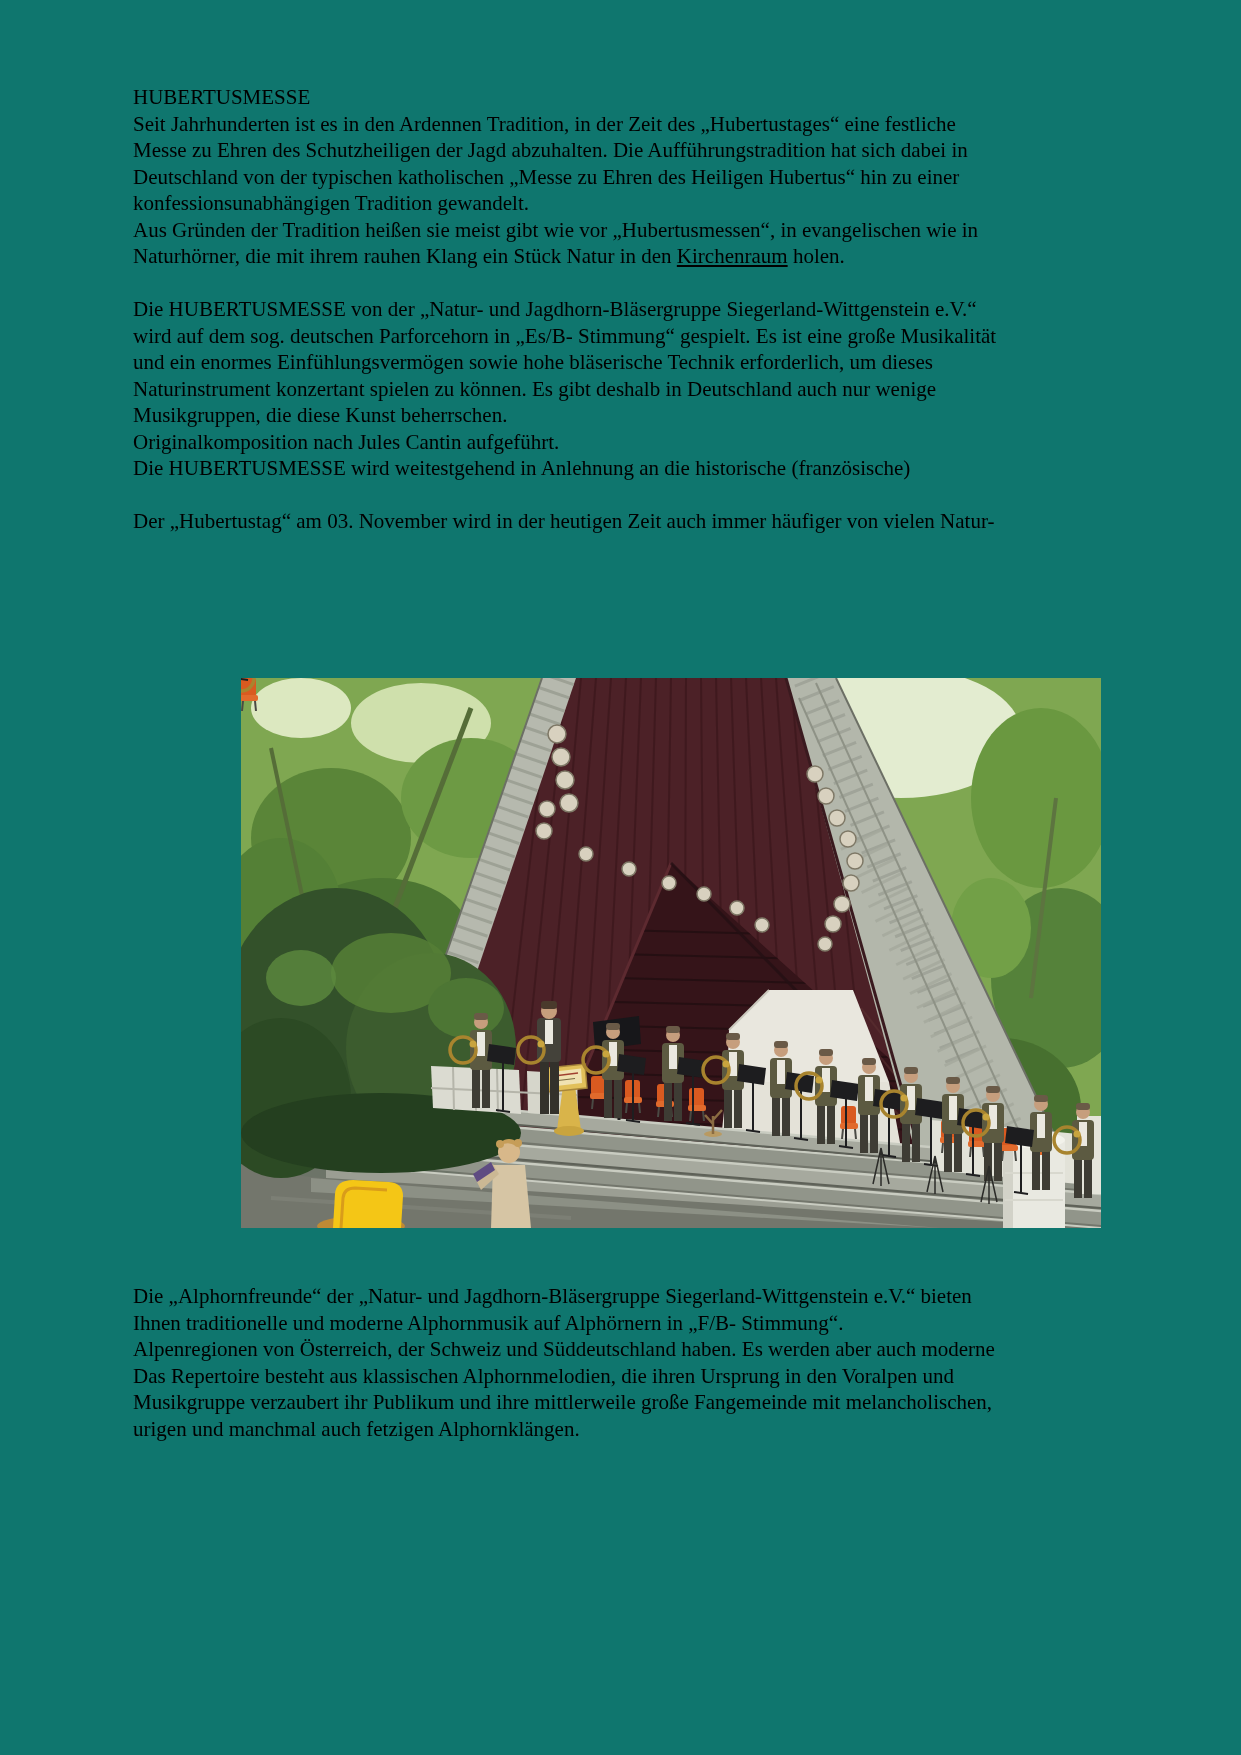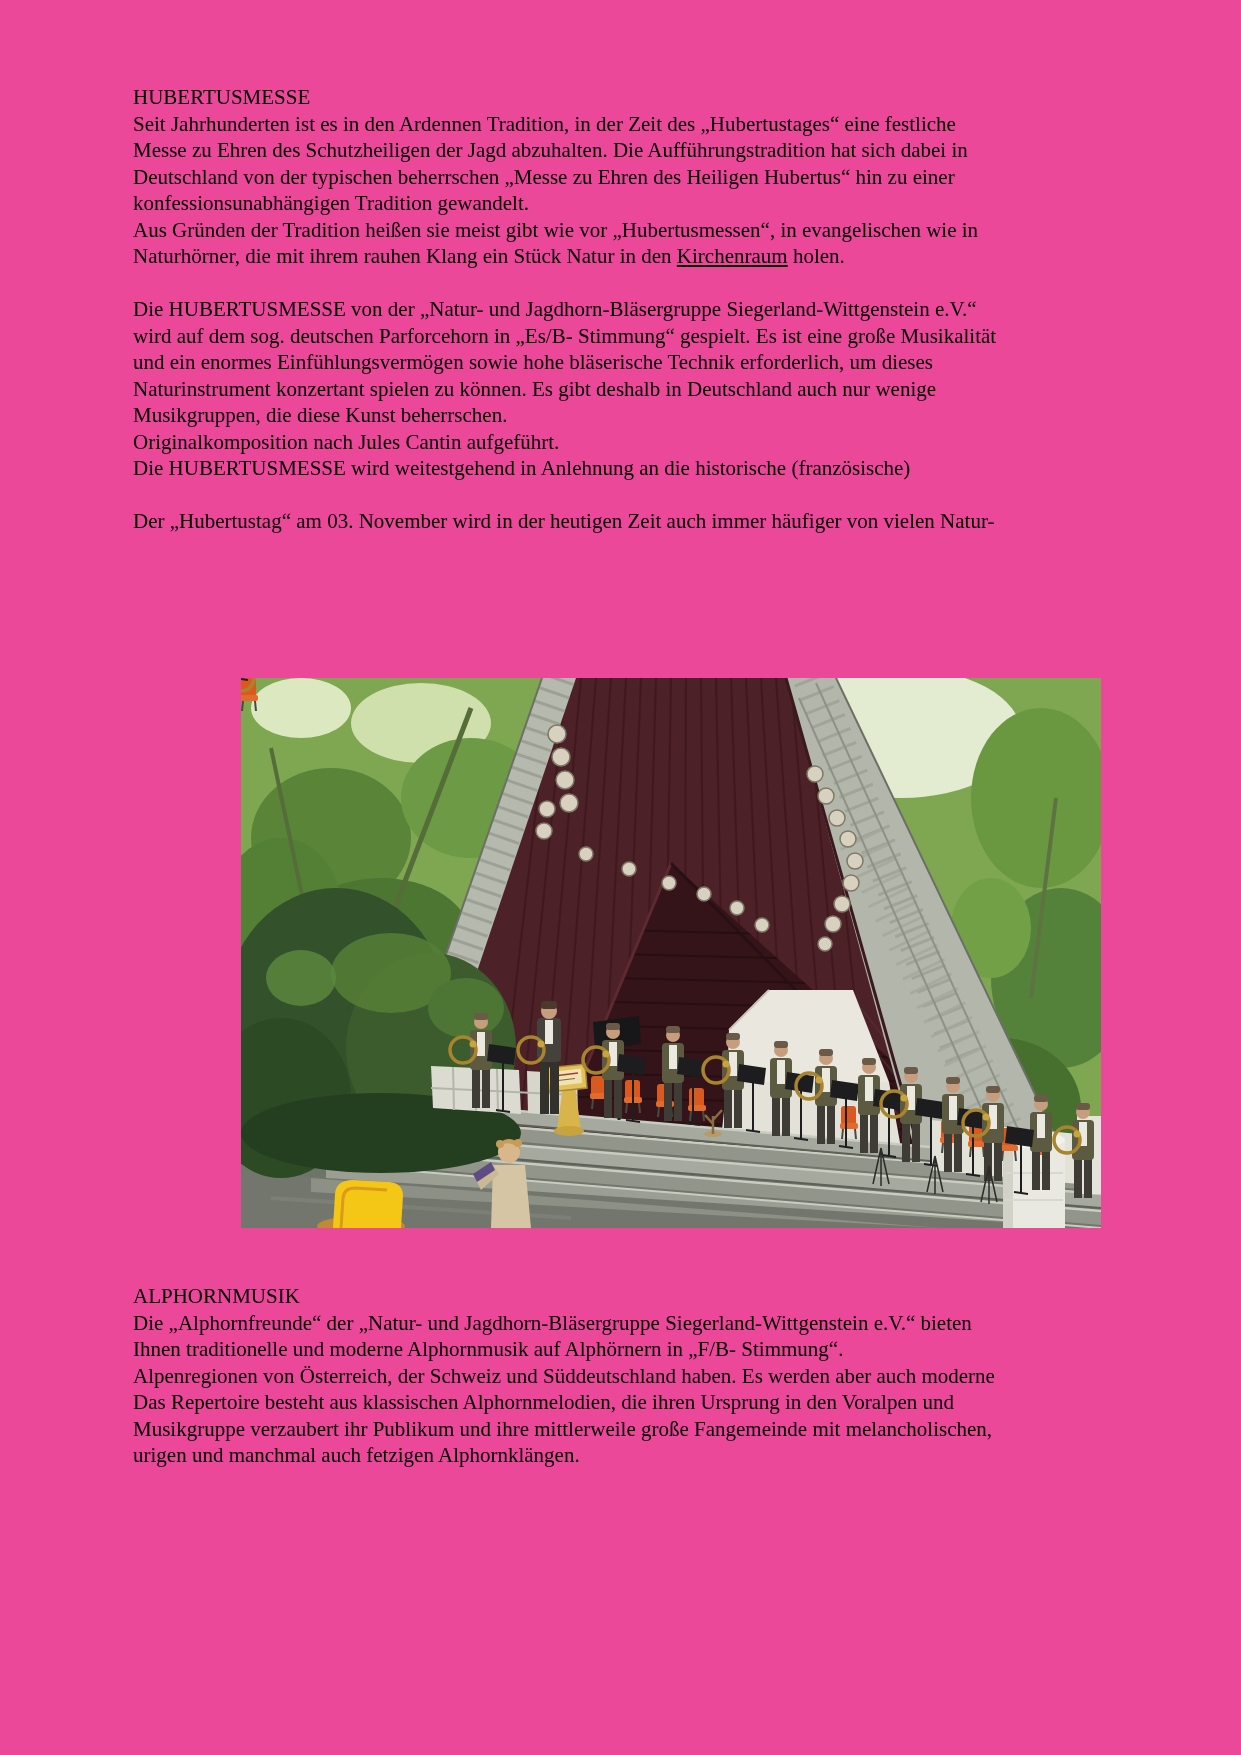--- a/index.html
+++ b/index.html
@@ -1,19 +1,19 @@
 <!DOCTYPE html>
 <html><head>
 <meta charset="utf-8">
 <style>
   html,body { margin:0; padding:0; background:#ffffff; }
   .page {
     position:relative;
     width:1241px; height:1755px;
-    background:#ec4899;
+    background:#0f766e;
     font-family:"Liberation Serif", serif;
     color:#000000;
     overflow:hidden;
   }
   .text-col { position:absolute; left:133px; width:1000px; font-size:21px; line-height:26.5px; }
   .heading { font-size:21px; font-weight:normal; margin:0; line-height:26.5px; white-space:nowrap; }
   .line { white-space:nowrap; height:26.5px; }
   .gap { height:26.5px; }
   .underline { text-decoration:underline; }
   .photo-wrap { position:absolute; left:241px; top:678px; width:860px; height:550px; }
@@ -23,21 +23,21 @@
 <body>
 
 <div class="page">
 
   <div class="text-col" style="top:84px;">
     <h1 class="heading">HUBERTUSMESSE</h1>
 
     <div>
       <div class="line">Seit Jahrhunderten ist es in den Ardennen Tradition, in der Zeit des „Hubertustages“ eine festliche</div>
       <div class="line">Messe zu Ehren des Schutzheiligen der Jagd abzuhalten. Die Aufführungstradition hat sich dabei in</div>
-      <div class="line">Deutschland von der typischen beherrschen „Messe zu Ehren des Heiligen Hubertus“ hin zu einer</div>
+      <div class="line">Deutschland von der typischen katholischen „Messe zu Ehren des Heiligen Hubertus“ hin zu einer</div>
       <div class="line">konfessionsunabhängigen Tradition gewandelt.</div>
       <div class="line">Aus Gründen der Tradition heißen sie meist gibt wie vor „Hubertusmessen“, in evangelischen wie in</div>
       <div class="line"><span>Naturhörner, die mit ihrem rauhen Klang ein Stück Natur in den </span><span class="underline">Kirchenraum</span><span> holen.</span></div>
     </div>
 
     <div class="gap"></div>
 
     <div>
       <div class="line">Die HUBERTUSMESSE von der „Natur- und Jagdhorn-Bläsergruppe Siegerland-Wittgenstein e.V.“</div>
       <div class="line">wird auf dem sog. deutschen Parforcehorn in „Es/B- Stimmung“ gespielt. Es ist eine große Musikalität</div>
@@ -343,21 +343,20 @@
 
       <g>
         <ellipse cx="120" cy="548" rx="44" ry="10" fill="#e0931c" opacity="0.7"></ellipse>
         <path d="M92,550 L94,516 Q95,502 112,502 L148,504 Q162,505 162,518 L160,550 Z" fill="#f4c616"></path>
         <path d="M100,550 L102,520 Q103,510 114,510 L146,512" fill="none" stroke="#d99c1a" stroke-width="3"></path>
       </g>
     </svg>
   </figure>
 
   <div class="text-col" style="top:1283px;">
-    <h1 class="heading">ALPHORNMUSIK</h1>
     <div>
       <div class="line">Die „Alphornfreunde“ der „Natur- und Jagdhorn-Bläsergruppe Siegerland-Wittgenstein e.V.“ bieten</div>
       <div class="line">Ihnen traditionelle und moderne Alphornmusik auf Alphörnern in „F/B- Stimmung“.</div>
       <div class="line">Alpenregionen von Österreich, der Schweiz und Süddeutschland haben. Es werden aber auch moderne</div>
       <div class="line">Das Repertoire besteht aus klassischen Alphornmelodien, die ihren Ursprung in den Voralpen und</div>
       <div class="line">Musikgruppe verzaubert ihr Publikum und ihre mittlerweile große Fangemeinde mit melancholischen,</div>
       <div class="line">urigen und manchmal auch fetzigen Alphornklängen.</div>
     </div>
   </div>
 

